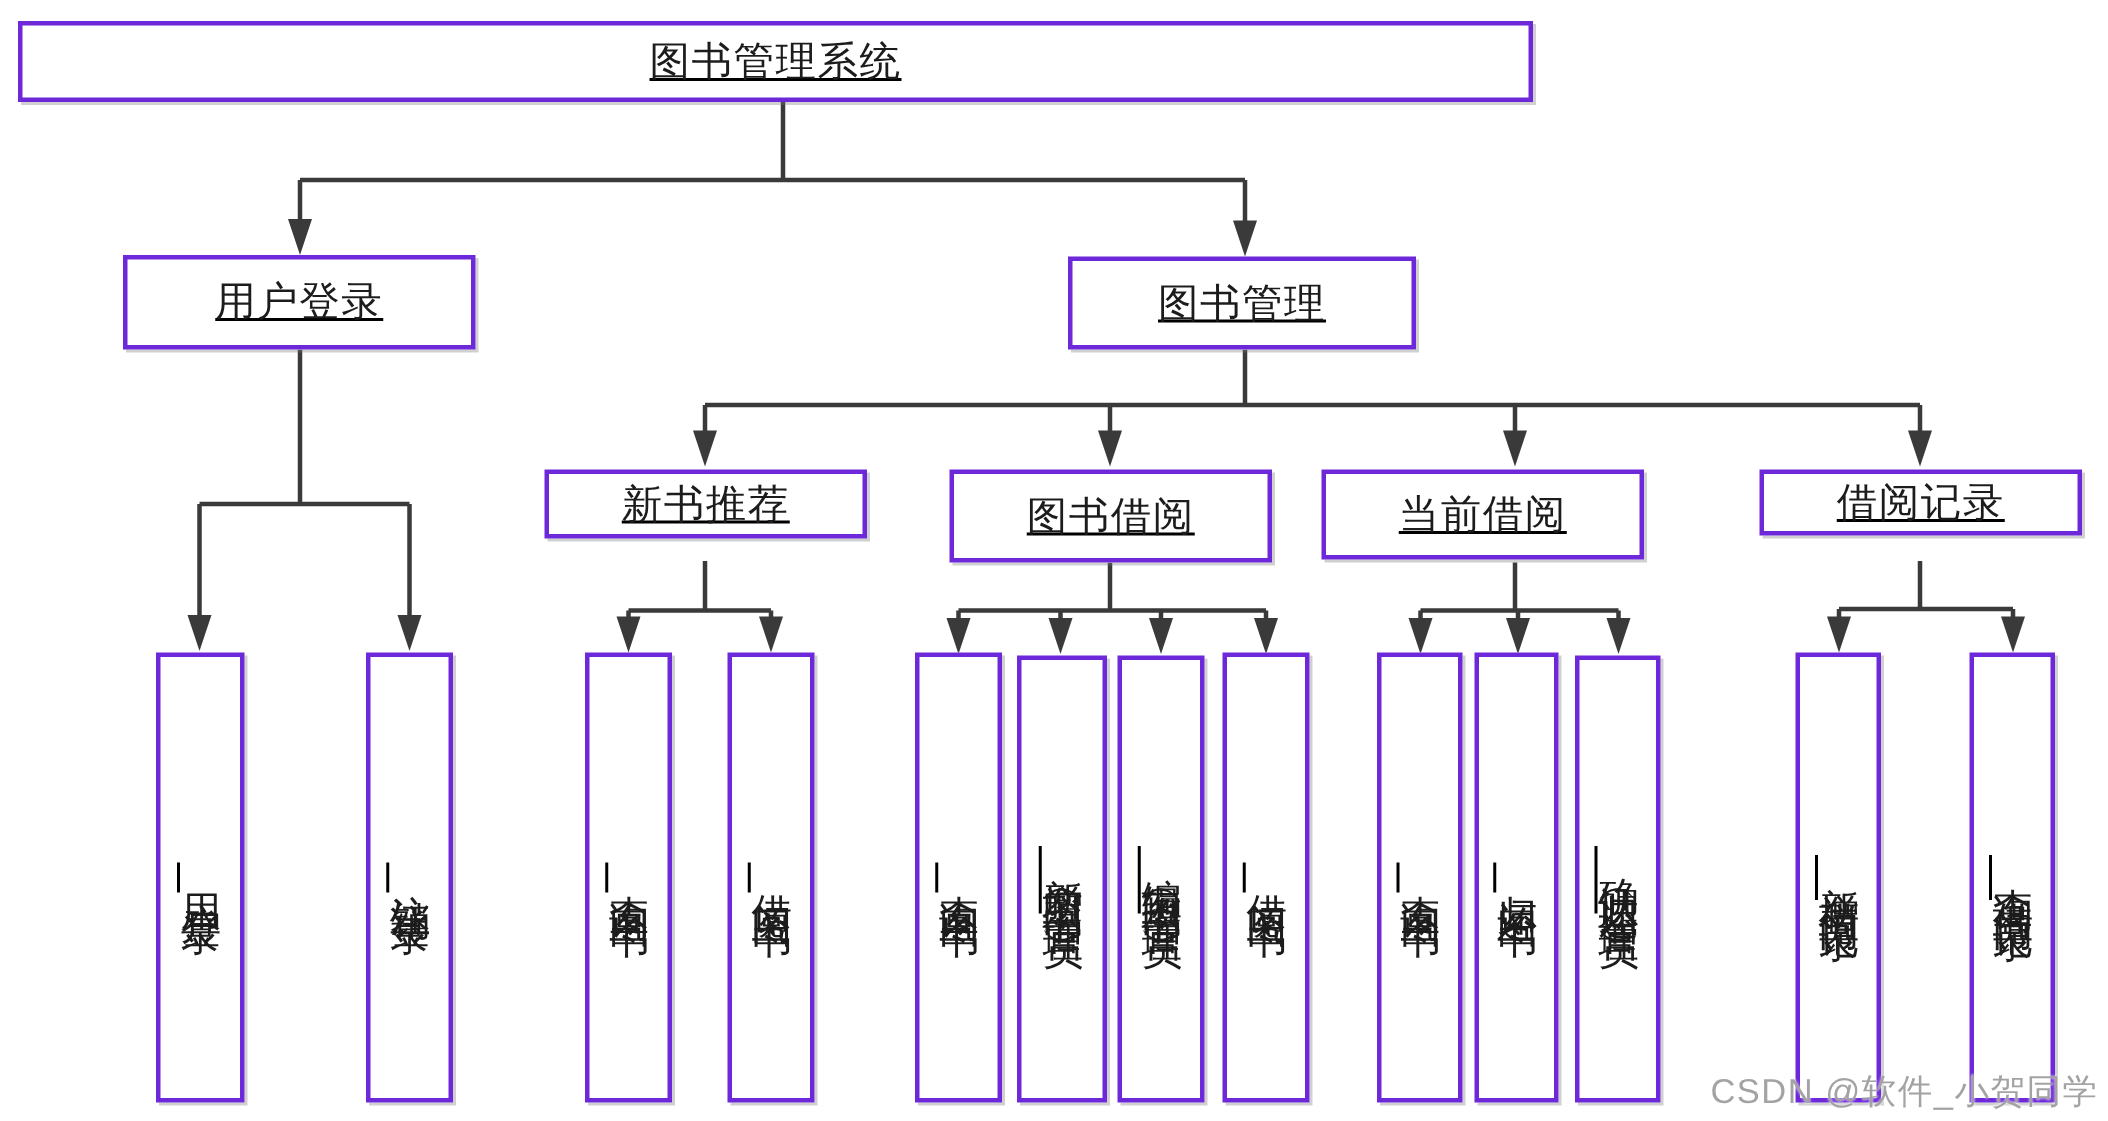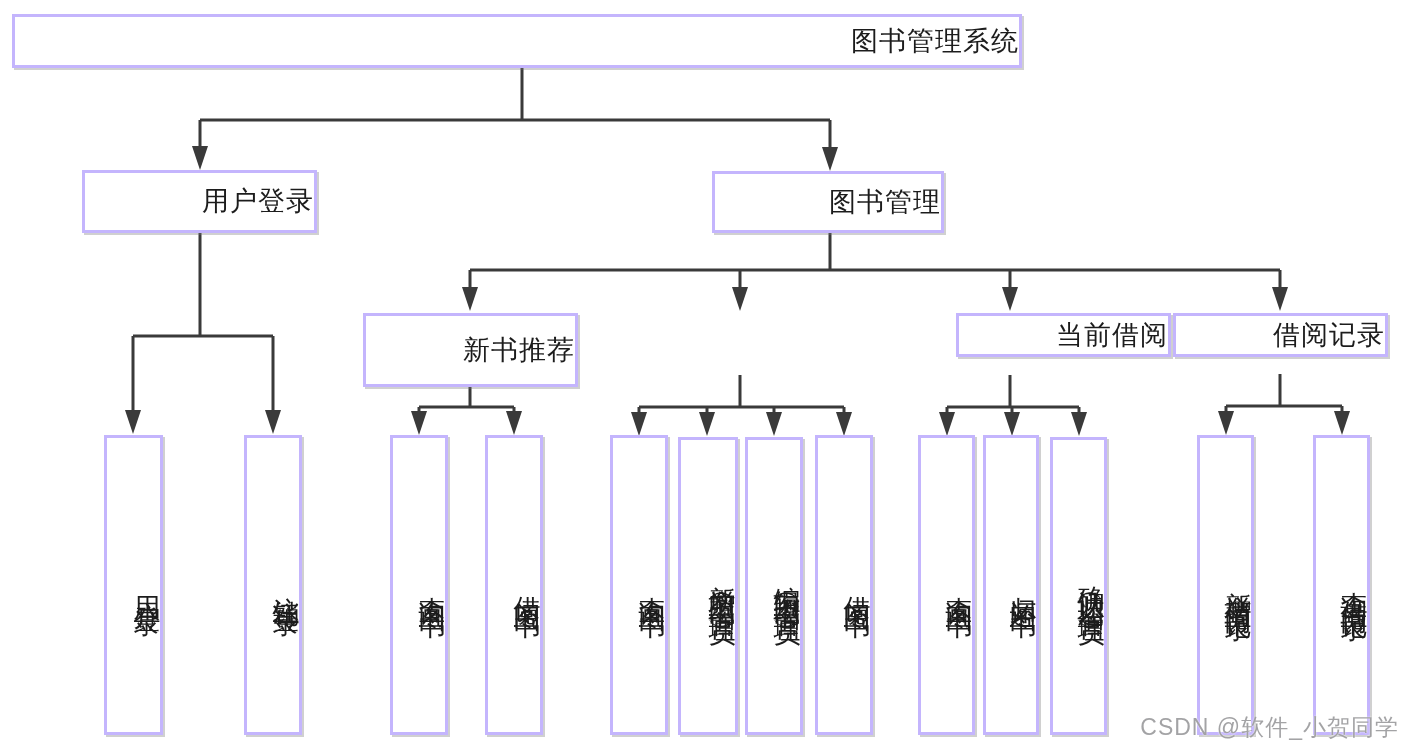--- a/index.html
+++ b/index.html
@@ -2,23 +2,23 @@
 <html><head>
 <meta charset="utf-8">
 <style>
   html,body{margin:0;padding:0;background:#fff;}
   .canvas{
     position:relative;width:1405px;height:747px;background:#ffffff;
     font-family:"Liberation Sans","DejaVu Sans",sans-serif;overflow:hidden;
   }
   svg.connectors{position:absolute;left:0;top:0;width:1405px;height:747px;z-index:1;}
   .node{
-    position:absolute;background:#ffffff;border:3px solid #c4b5fd;
-    box-sizing:border-box;display:flex;align-items:center;justify-content:flex-end;
-    z-index:2;box-shadow:2px 2px 0 rgba(120,120,120,.35);
+    position:absolute;background:#ffffff;border:3px solid #6d28d9;
+    box-sizing:border-box;display:flex;align-items:center;justify-content:center;
+    z-index:2;box-shadow:2px 2px 0 rgba(120,120,120,.35);text-decoration:underline;
   }
   .node .label{
     font-size:27px;color:#1c1c1c;letter-spacing:1px;white-space:nowrap;line-height:1;
   }
   .node.leaf .label{
     writing-mode:vertical-rl;text-orientation:mixed;
     letter-spacing:5px;white-space:normal;line-height:1;
   }
   .watermark{
     position:absolute;right:6px;bottom:4px;z-index:3;
@@ -86,24 +86,27 @@
     <span class="label">图书管理系统</span>
   </div>
 
   <div class="node" style="left:82px;top:170px;width:235px;height:63px;">
     <span class="label">用户登录</span>
   </div>
   <div class="node" style="left:712px;top:171px;width:232px;height:62px;">
     <span class="label">图书管理</span>
   </div>
 
-  <div class="node" style="left:363px;top:313px;width:215px;height:74px;">
+  <div class="node" style="left:363px;top:313px;width:215px;height:46px;">
     <span class="label">新书推荐</span>
   </div>
-  <div class="node" style="left:956px;top:313px;width:215px;height:44px;">
+  <div class="node" style="left:633px;top:313px;width:215px;height:62px;">
+    <span class="label">图书借阅</span>
+  </div>
+  <div class="node" style="left:881px;top:313px;width:215px;height:60px;">
     <span class="label">当前借阅</span>
   </div>
   <div class="node" style="left:1173px;top:313px;width:215px;height:44px;">
     <span class="label">借阅记录</span>
   </div>
 
   <div class="node leaf" style="left:104px;top:435px;width:59px;height:300px;">
     <span class="label">用户登录</span>
   </div>
   <div class="node leaf" style="left:244px;top:435px;width:58px;height:300px;">

